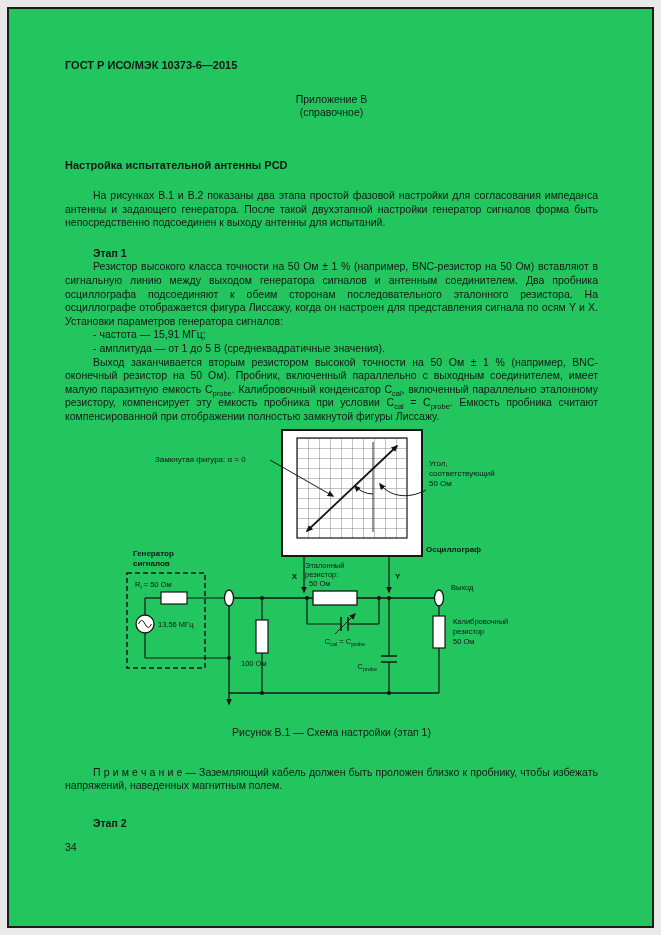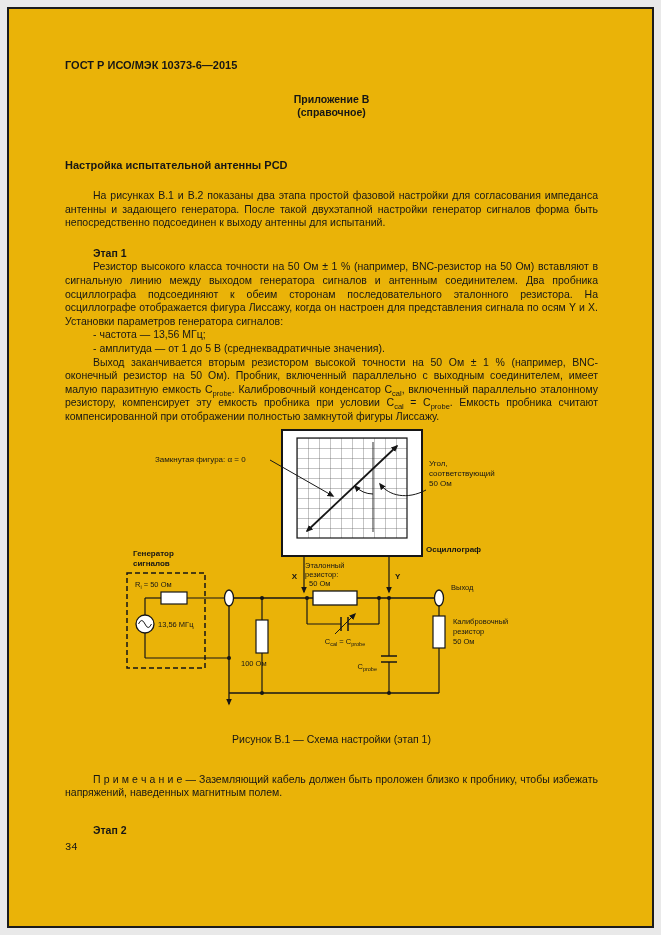--- a/index.html
+++ b/index.html
@@ -1,58 +1,58 @@
 <!DOCTYPE html>
 <html><head>
 <meta charset="utf-8">
 <style>
   * { margin:0; padding:0; box-sizing:border-box; }
   html,body { width:661px; height:935px; background:#e9e9e9; }
   body { font-family:"Liberation Sans","DejaVu Sans",sans-serif; color:#161616; position:relative; }
-  .page { position:absolute; left:7px; top:7px; width:647px; height:921px; background:#eab308; border:2px solid #1c1c1c; }
+  .page { position:absolute; left:7px; top:7px; width:647px; height:921px; background:#22c55e; border:2px solid #1c1c1c; }
   .content { position:relative; padding:0 54px 0 56px; }
   .doc-header { padding-top:50px; font-size:11px; font-weight:bold; }
-  .annex { margin-top:22px; text-align:center; font-weight:bold; font-size:10.5px; line-height:13px; }
+  .annex { margin-top:22px; text-align:center; font-weight:normal; font-size:10.5px; line-height:13px; }
   .sec-title { margin-top:40px; text-align:left; font-weight:bold; font-size:11px; }
   p.body { font-size:10.5px; line-height:13.6px; text-align:justify; }
   p.ind { text-indent:28px; }
   .intro { margin-top:18px; }
   .stage-head { margin-top:17px; font-weight:bold; text-align:left; }
   sub { font-size:7.5px; line-height:0; }
   .figure { margin-top:4px; margin-left:12px; width:480px; }
   svg { display:block; font-family:inherit; }
   svg text { fill:#161616; font-size:8px; }
   svg .sm { font-size:7.5px; }
   svg .b { font-weight:bold; }
   svg .ss { font-size:5.5px; }
-  .caption { margin-top:15px; text-align:center; font-size:10.5px; }
+  .caption { margin-top:8px; text-align:center; font-size:10.5px; }
   .note { margin-top:28px; }
   .stage2-head { margin-top:24px; }
-  .page-num { position:absolute; left:56px; top:832px; font-size:10.5px;font-family:Liberation Mono, monospace; }
+  .page-num { position:absolute; left:56px; top:832px; font-size:10.5px; }
 </style>
 </head>
 <body>
 
 <div class="page">
   <div class="content">
 
     <div class="doc-header">ГОСТ Р ИСО/МЭК 10373-6—2015</div>
 
     <div class="annex">
       <div>Приложение В</div>
       <div>(справочное)</div>
     </div>
 
     <div class="sec-title">Настройка испытательной антенны PCD</div>
 
     <p class="body ind intro">На рисунках В.1 и В.2 показаны два этапа простой фазовой настройки для согласования импеданса антенны и задающего генератора. После такой двухэтапной настройки генератор сигналов форма быть непосредственно подсоединен к выходу антенны для испытаний.</p>
 
     <p class="body ind stage-head">Этап 1</p>
     <p class="body ind">Резистор высокого класса точности на 50 Ом ± 1 % (например, BNC-резистор на 50 Ом) вставляют в сигнальную линию между выходом генератора сигналов и антенным соединителем. Два пробника осциллографа подсоединяют к обеим сторонам последовательного эталонного резистора. На осциллографе отображается фигура Лиссажу, когда он настроен для представления сигнала по осям Y и X. Установки параметров генератора сигналов:</p>
-    <p class="body ind">- частота — 13,56 МГц;</p>
+    <p class="body ind">- частота — 15,91 МГц;</p>
     <p class="body ind">- амплитуда — от 1 до 5 В (среднеквадратичные значения).</p>
     <p class="body ind">Выход заканчивается вторым резистором высокой точности на 50 Ом ± 1 % (например, BNC-оконечный резистор на 50 Ом). Пробник, включенный параллельно с выходным соединителем, имеет малую паразитную емкость C<sub>probe</sub>. Калибровочный конденсатор C<sub>cal</sub>, включенный параллельно эталонному резистору, компенсирует эту емкость пробника при условии C<sub>cal</sub> = C<sub>probe</sub>. Емкость пробника считают компенсированной при отображении полностью замкнутой фигуры Лиссажу.</p>
 
     <div class="figure">
       <svg viewBox="0 0 480 290" width="480" height="290">
         <defs>
           <marker id="arr" markerWidth="8" markerHeight="7" refX="5.5" refY="3" orient="auto-start-reverse" markerUnits="userSpaceOnUse">
             <path d="M0,0 L7,3 L0,6 Z" fill="#161616"></path>
           </marker>
           <pattern id="grid" width="11" height="10" patternUnits="userSpaceOnUse">

